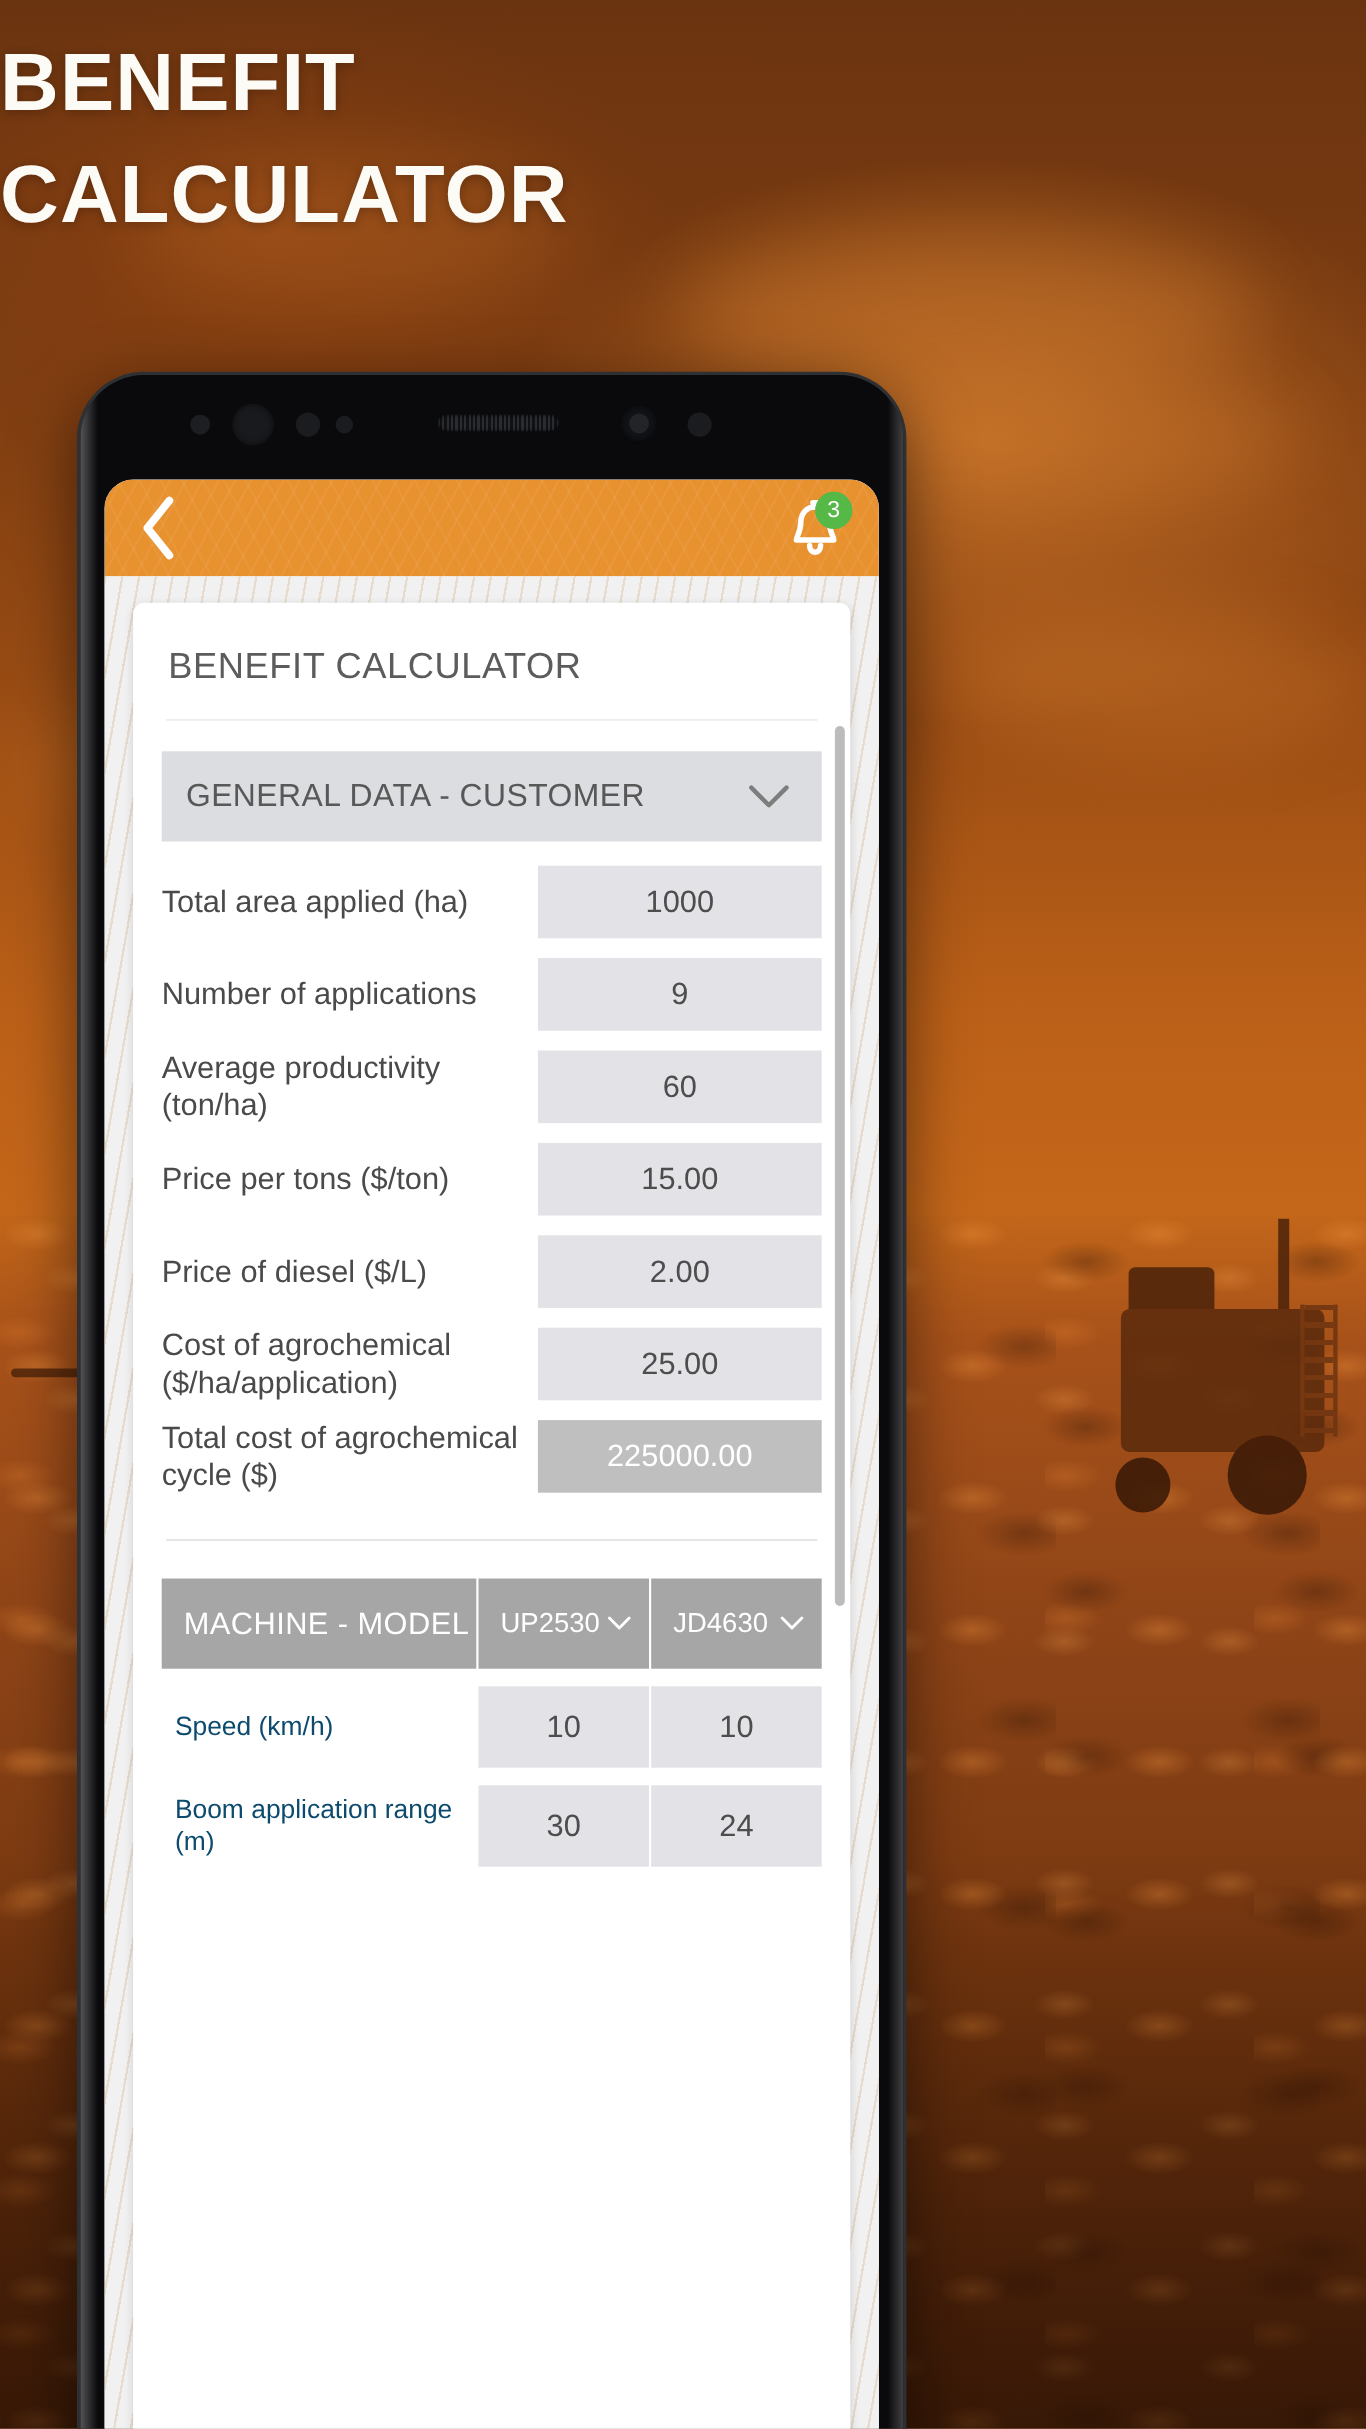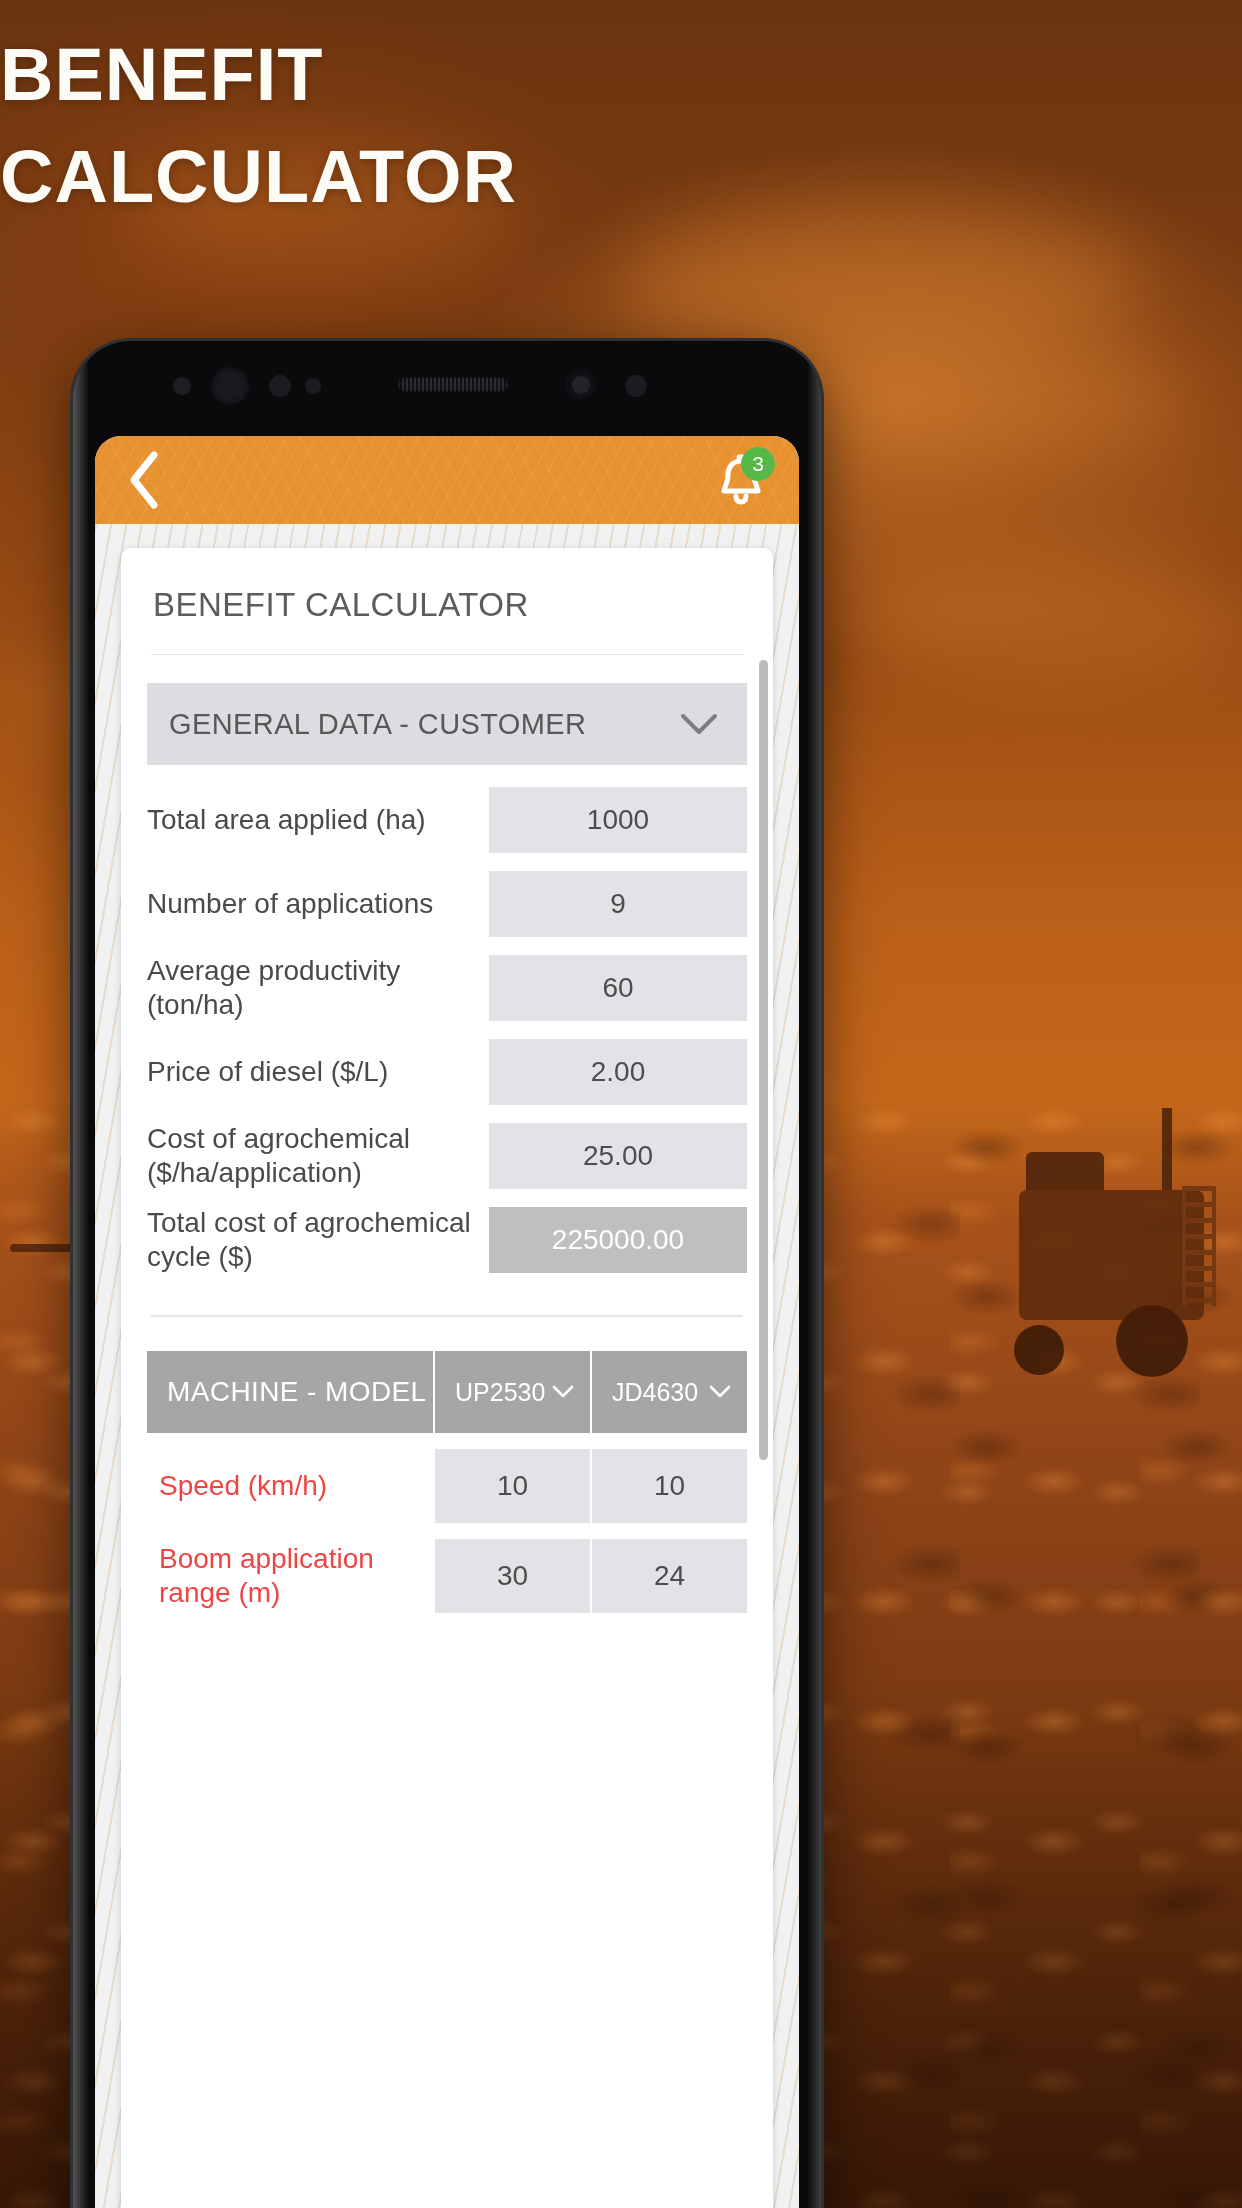--- a/index.html
+++ b/index.html
@@ -302,22 +302,22 @@
     cursor: pointer;
   }
   .mrow {
     display: flex;
     margin: 16px 26px 0 26px;
     gap: 2px;
     align-items: center;
   }
   .mrow .mlabel {
     flex: 0 0 286px;
-    font-size: 28px;
-    color: #ef4444;
+    font-size: 24px;
+    color: #0c4a6e;
     line-height: 1.22;
     padding-left: 12px;
   }
   .mcell {
     flex: 1;
     height: 74px;
     background: #e3e3e7;
     display:flex; align-items:center; justify-content:center;
     font-size: 28px;
     color: #4d4d4d;
@@ -432,20 +432,24 @@
               <span class="label">Number of applications</span>
               <span class="field">9</span>
             </div>
 
 
             <div class="row">
               <span class="label">Average productivity (ton/ha)</span>
               <span class="field">60</span>
             </div>
 
+            <div class="row">
+              <span class="label">Price per tons ($/ton)</span>
+              <span class="field">15.00</span>
+            </div>
 
             <div class="row">
               <span class="label">Price of diesel ($/L)</span>
               <span class="field">2.00</span>
             </div>
 
             <div class="row">
               <span class="label">Cost of agrochemical ($/ha/application)</span>
               <span class="field">25.00</span>
             </div>

